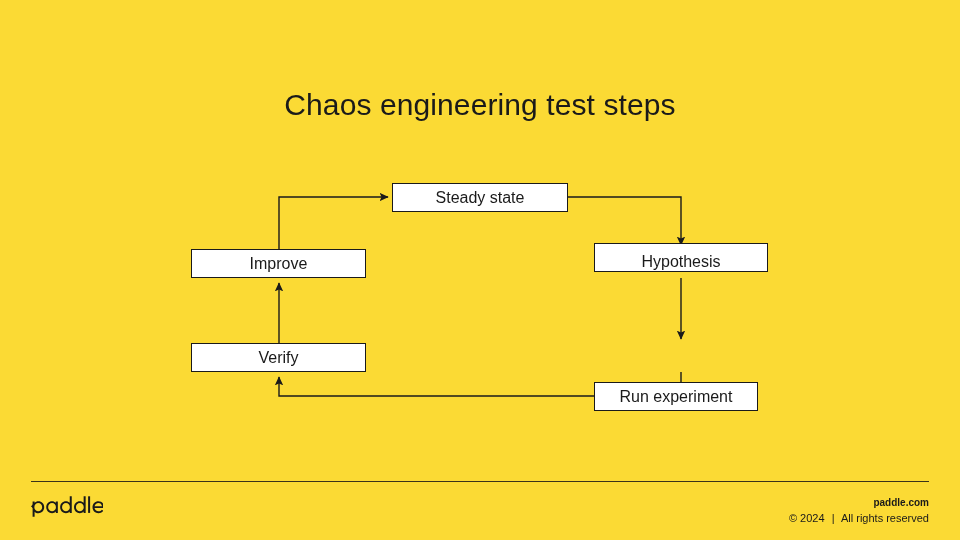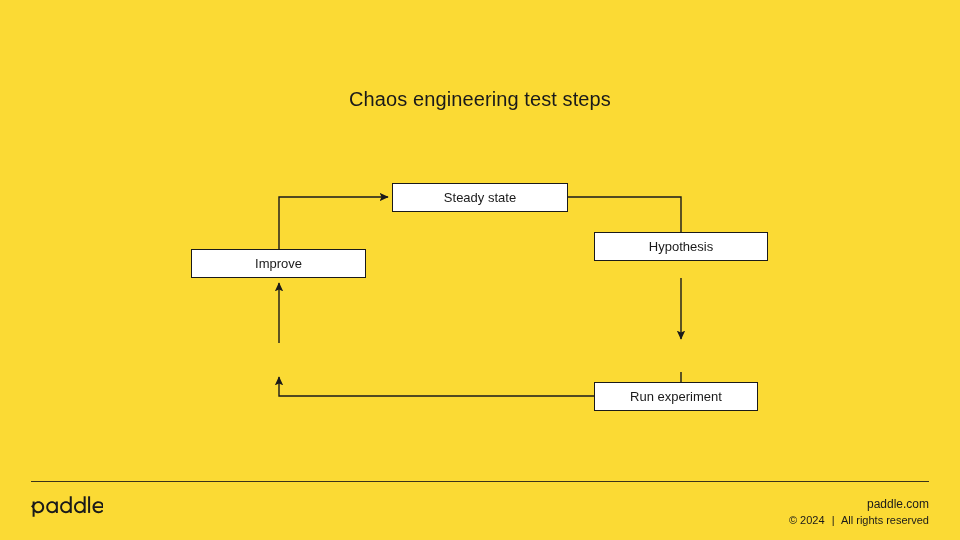--- a/index.html
+++ b/index.html
@@ -21,47 +21,47 @@
     height: 540px;
   }
 
   
   .slide-title {
     position: absolute;
     top: 88px;
     left: 0;
     width: 960px;
     text-align: center;
-    font-size: 20px;
+    font-size: 30px;
     font-weight: 400;
     color: #1A1A1A;
     letter-spacing: 0.1px;
   }
 
   
   .diagram {
     position: absolute;
     top: 0;
     left: 0;
     width: 960px;
     height: 540px;
   }
   .node {
     position: absolute;
     background: #FFFFFF;
     border: 1.4px solid #1A1A1A;
     display: flex;
     align-items: center;
     justify-content: center;
-    font-size: 13px;
+    font-size: 16px;
     color: #1A1A1A;
     box-sizing: border-box;
   }
   .node-steady    { left: 392px; top: 183px; width: 176px; height: 29px; }
-  .node-hypothesis{ left: 594px; top: 232px; width: 174px; height: 29px; }
+  .node-hypothesis{ left: 594px; top: 243px; width: 174px; height: 29px; align-items: flex-end; }
   .node-run       { left: 594px; top: 343px; width: 164px; height: 29px; margin-top: 39px; }
   .node-improve   { left: 191px; top: 249px; width: 175px; height: 29px; text-align: center; }
   .node-verify    { left: 191px; top: 343px; width: 175px; height: 29px; }
 
   .connectors {
     position: absolute;
     left: 0;
     top: 0;
     width: 960px;
     height: 540px;
@@ -96,22 +96,22 @@
   }
   .footer-right {
     position: absolute;
     right: 0;
     top: 5px;
     text-align: right;
     color: #1A1A1A;
     line-height: 1.45;
   }
   .footer-site {
-    font-size: 12px;
-    font-weight: 400;
+    font-size: 10px;
+    font-weight: 700;
   }
   .footer-legal {
     font-size: 11px;
     font-weight: 400;
     white-space: nowrap;
   }
   .footer-sep {
     display: inline-block;
     padding: 0 4px;
   }
@@ -148,20 +148,23 @@
     </div>
 
     <div class="node node-hypothesis">
       <span>Hypothesis</span>
     </div>
 
     <div class="node node-run">
       <span>Run experiment</span>
     </div>
 
+    <div class="node node-verify">
+      <span>Verify</span>
+    </div>
 
     <div class="node node-improve">
       <span>Improve</span>
     </div>
 
   </div>
 
   <div class="footer-divider"></div>
 
   <div class="footer">

